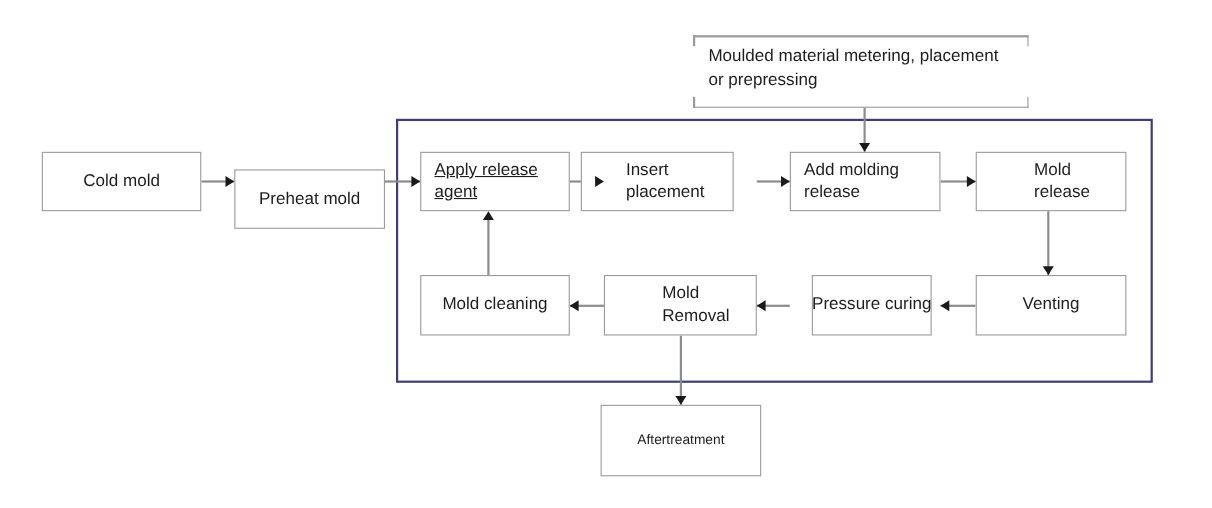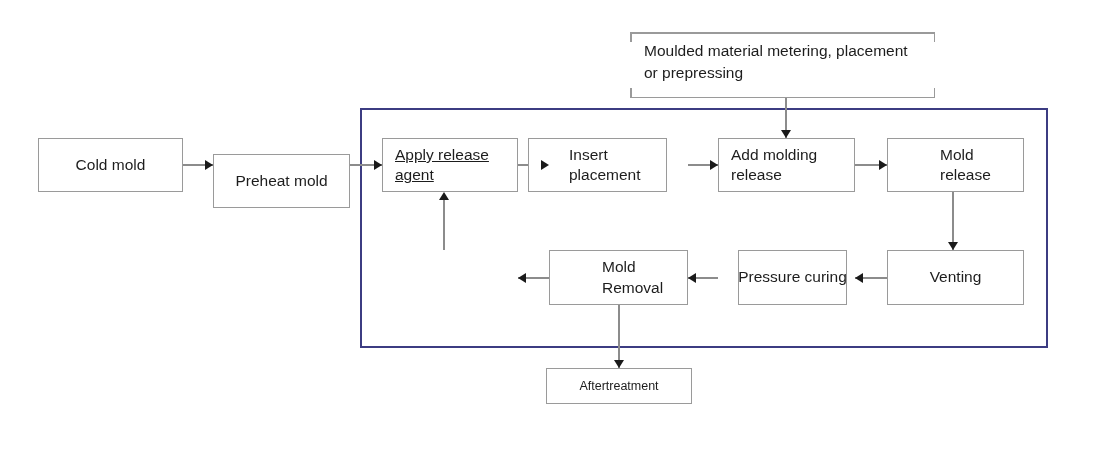--- a/index.html
+++ b/index.html
@@ -160,22 +160,25 @@
 
   <div class="node center" style="left:718px; top:250px; width:109px; height:55px;margin-left:20px;">
     <span class="ln1">Pressure curing</span>
   </div>
 
   <div class="node indent2" style="left:549px; top:250px; width:139px; height:55px;">
     <span class="ln1">Mold</span>
     <span class="ln2">Removal</span>
   </div>
 
-
-  <div class="node center small" style="left:546px; top:368px; width:146px; height:36px;">
+  <div class="node center" style="left:382px; top:250px; width:136px; height:55px;">
+    <span class="ln1">Mold cleaning</span>
+  </div>
+
+  <div class="node center small" style="left:546px; top:368px; width:146px; height:65px;">
     <span class="ln1">Aftertreatment</span>
   </div>
 
   <div class="conn h" style="left:183px; top:164px; width:30px;"></div>
   <div class="arrow right" style="left:205px; top:160px;"></div>
 
   <div class="conn h" style="left:350px; top:164px; width:32px;"></div>
   <div class="arrow right" style="left:374px; top:160px;"></div>
 
   <div class="conn h" style="left:518px; top:164px; width:31px;"></div>

